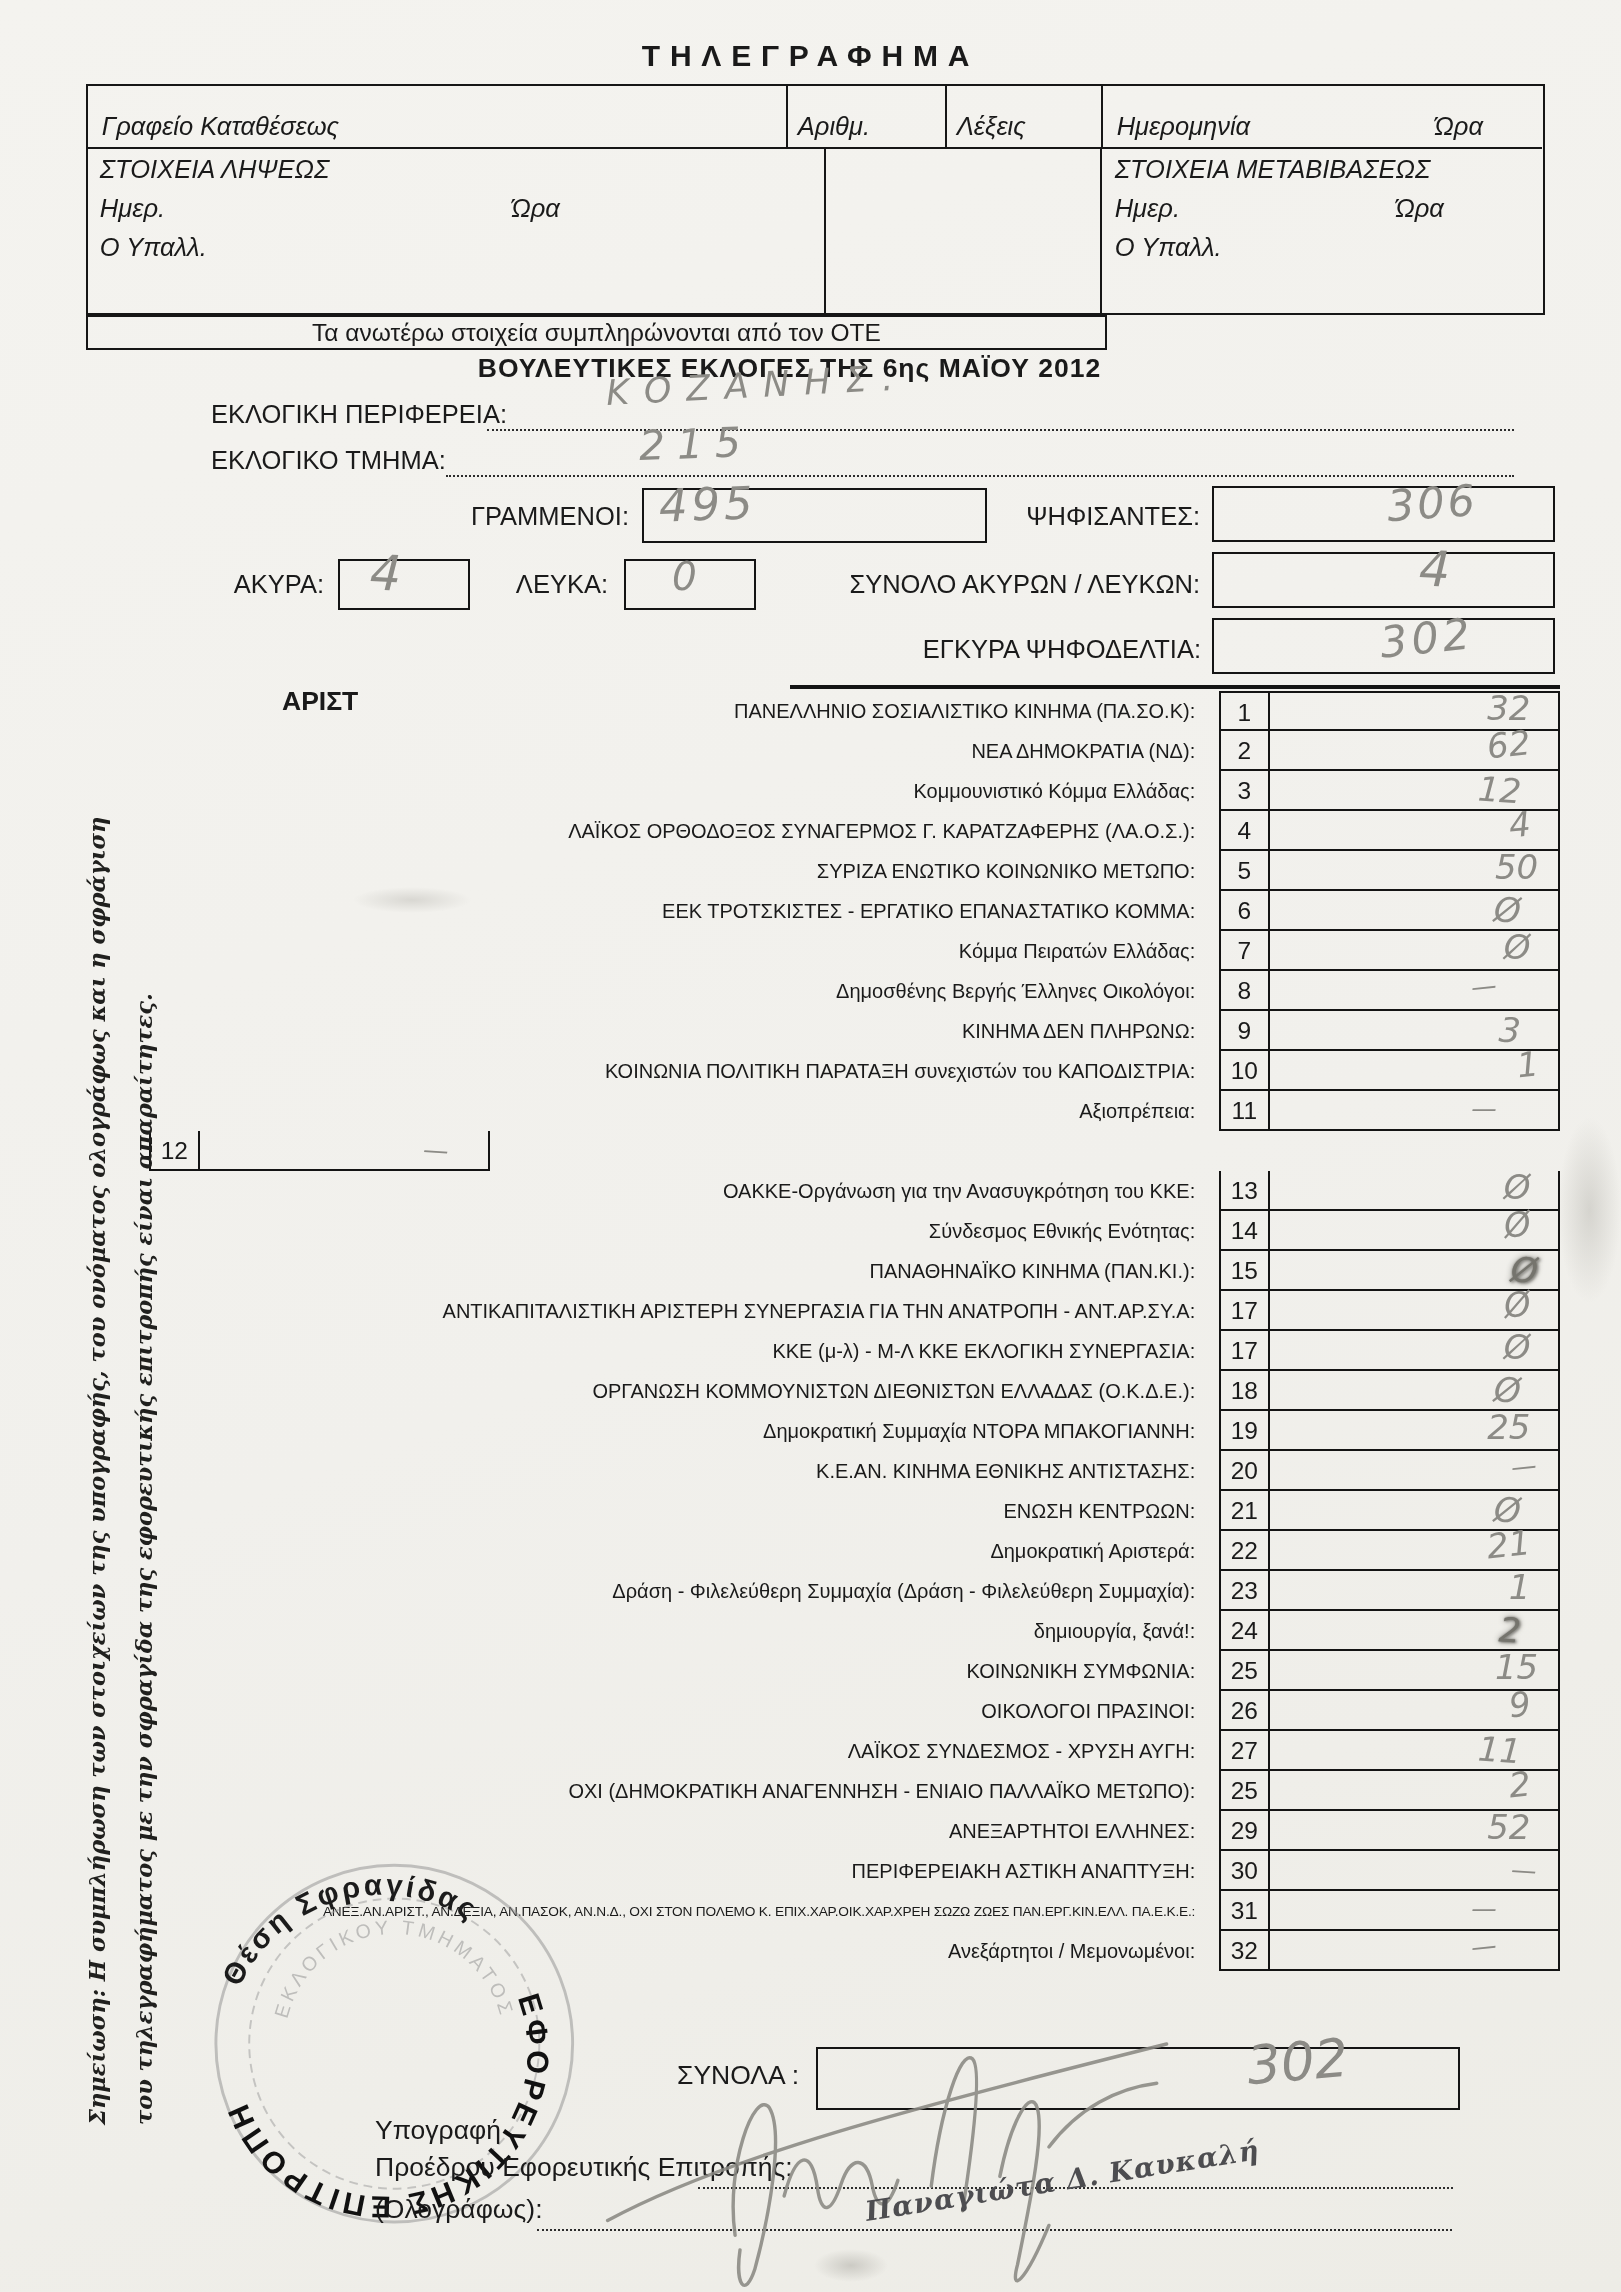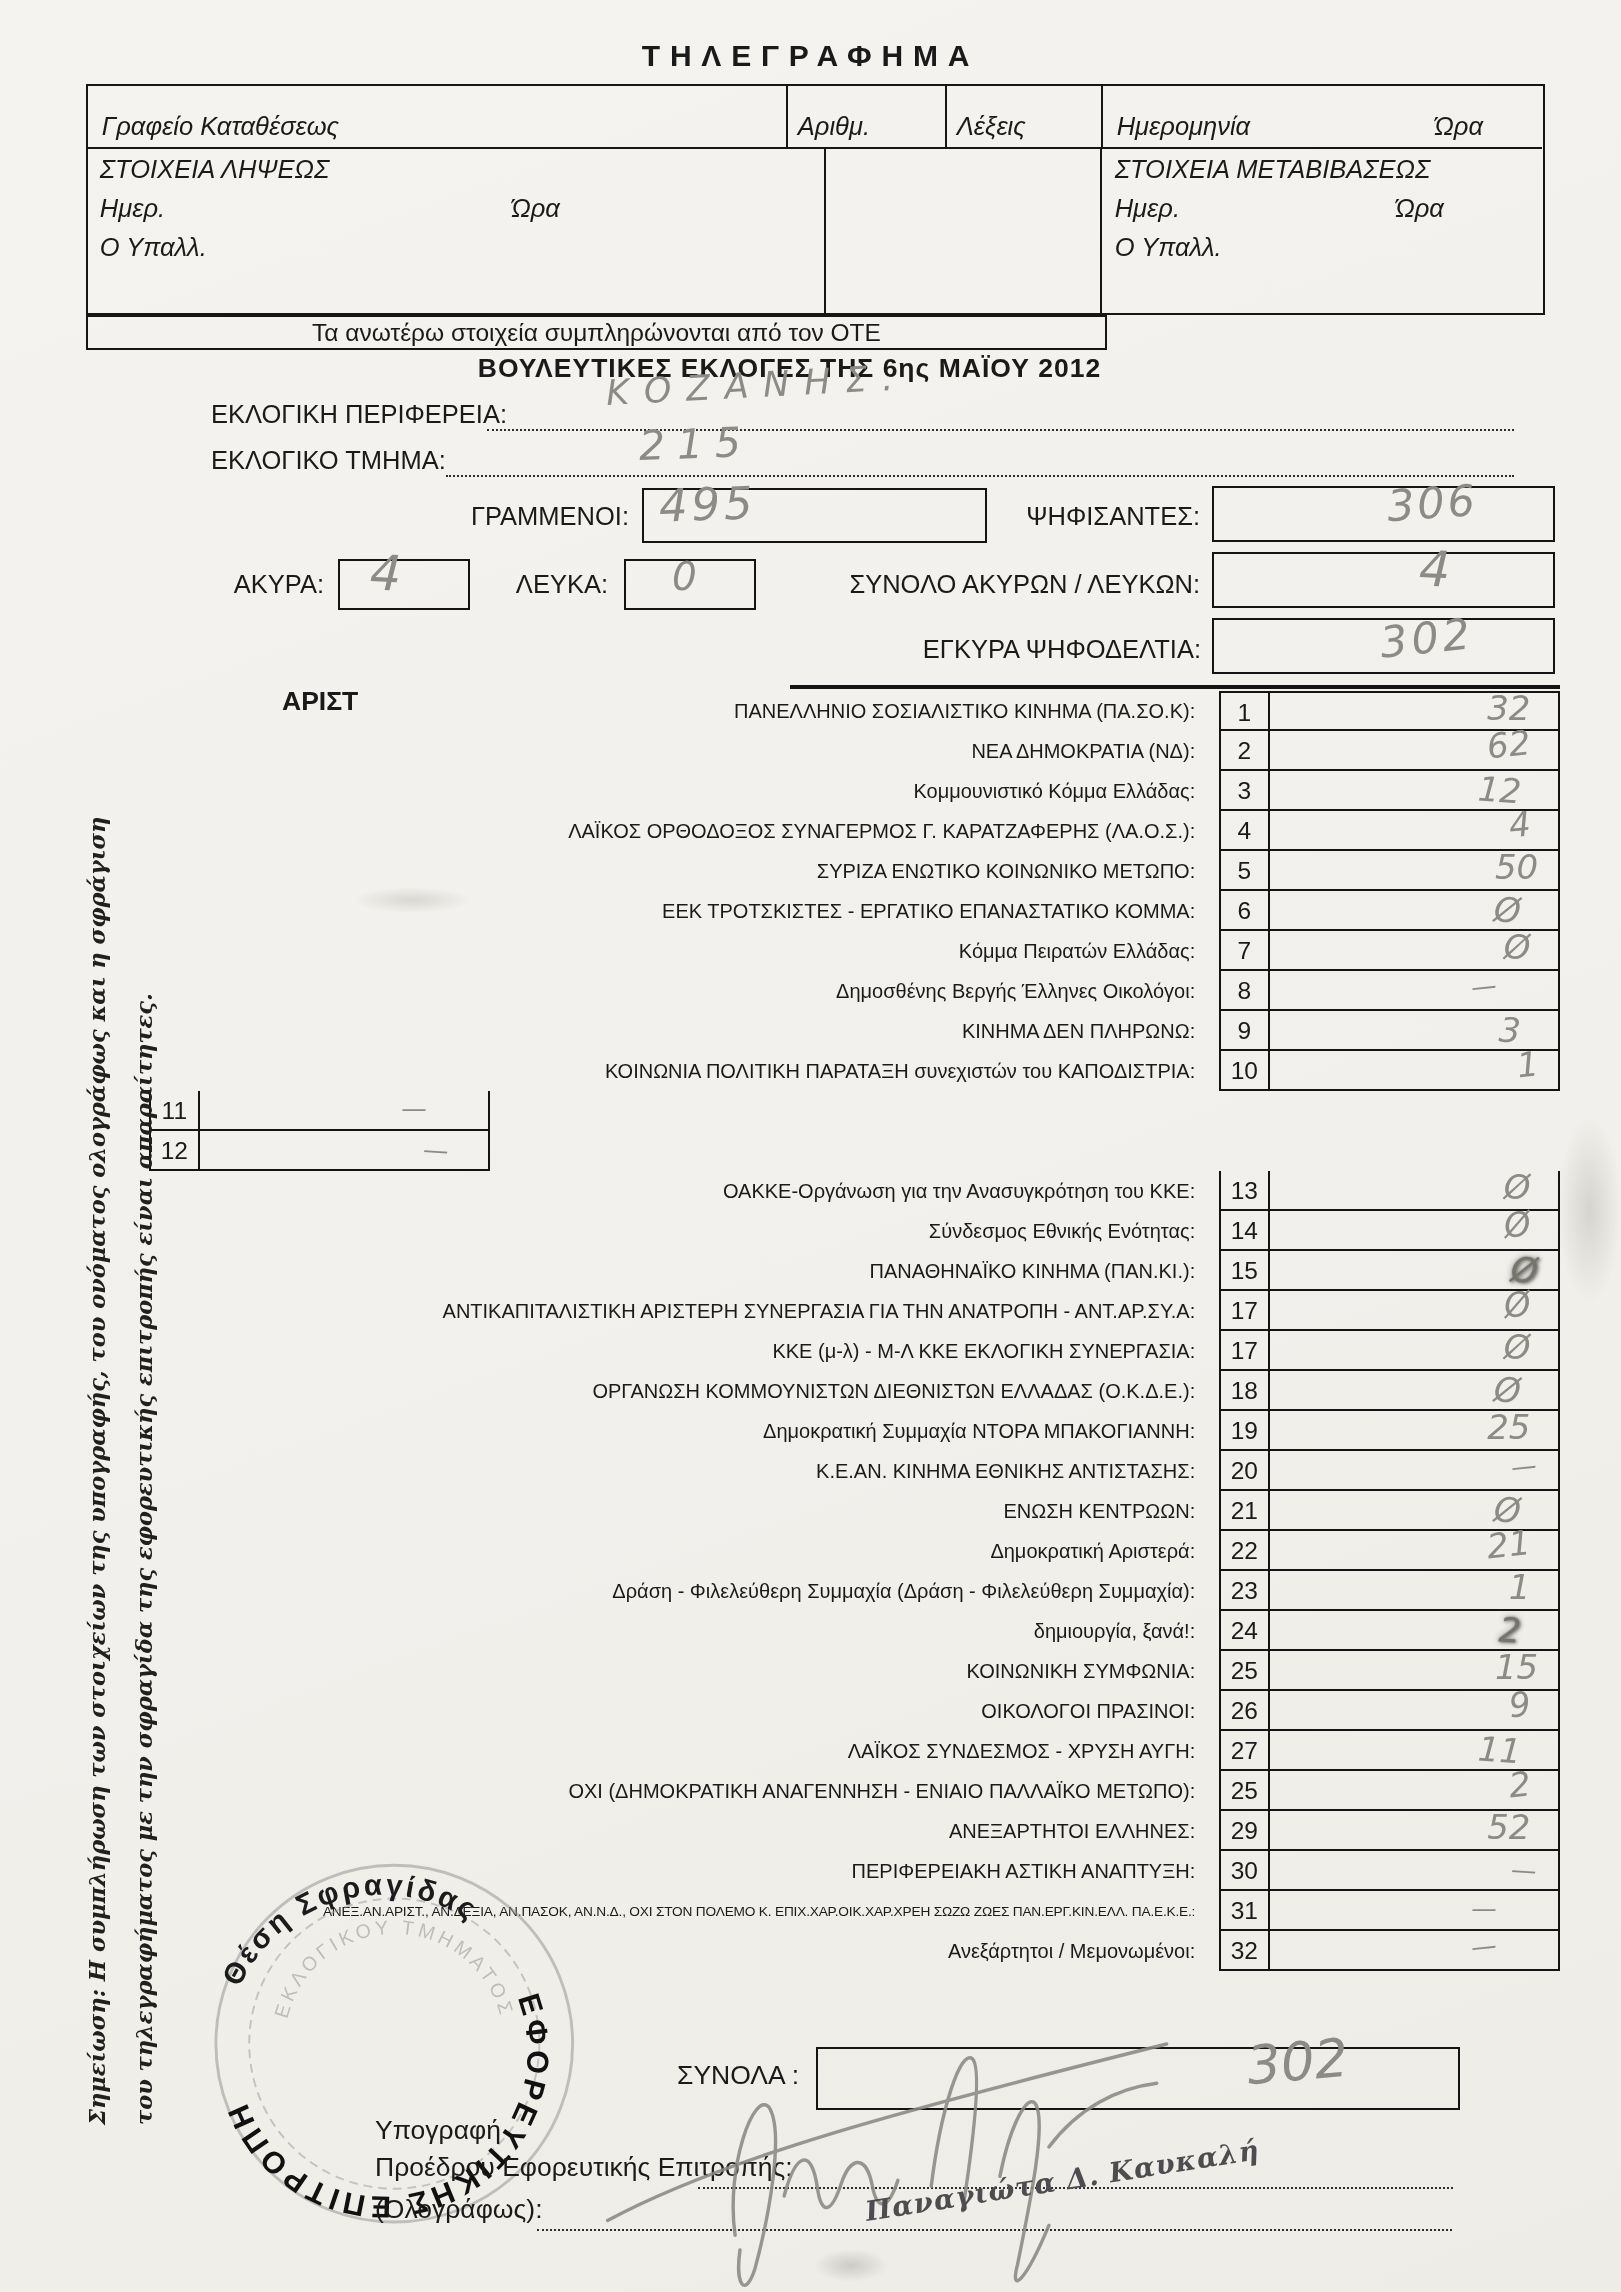--- a/index.html
+++ b/index.html
@@ -212,20 +212,21 @@
       </span>
     </div>
       <div class="party-row">
       <span class="p-label">ΚΟΙΝΩΝΙΑ ΠΟΛΙΤΙΚΗ ΠΑΡΑΤΑΞΗ συνεχιστών του ΚΑΠΟΔΙΣΤΡΙΑ:</span>
       <span class="p-num">10</span>
       <span class="p-val">
         <span class="hand-val">1</span>
       </span>
     </div>
       <div class="party-row">
+      <span class="p-label">Αξιοπρέπεια:</span>
       <span class="p-num">11</span>
       <span class="p-val">
         <span class="hand-val dash">—</span>
       </span>
     </div>
       <div class="party-row">
       <span class="p-num">12</span>
       <span class="p-val">
         <span class="hand-val dash">—</span>
       </span>

